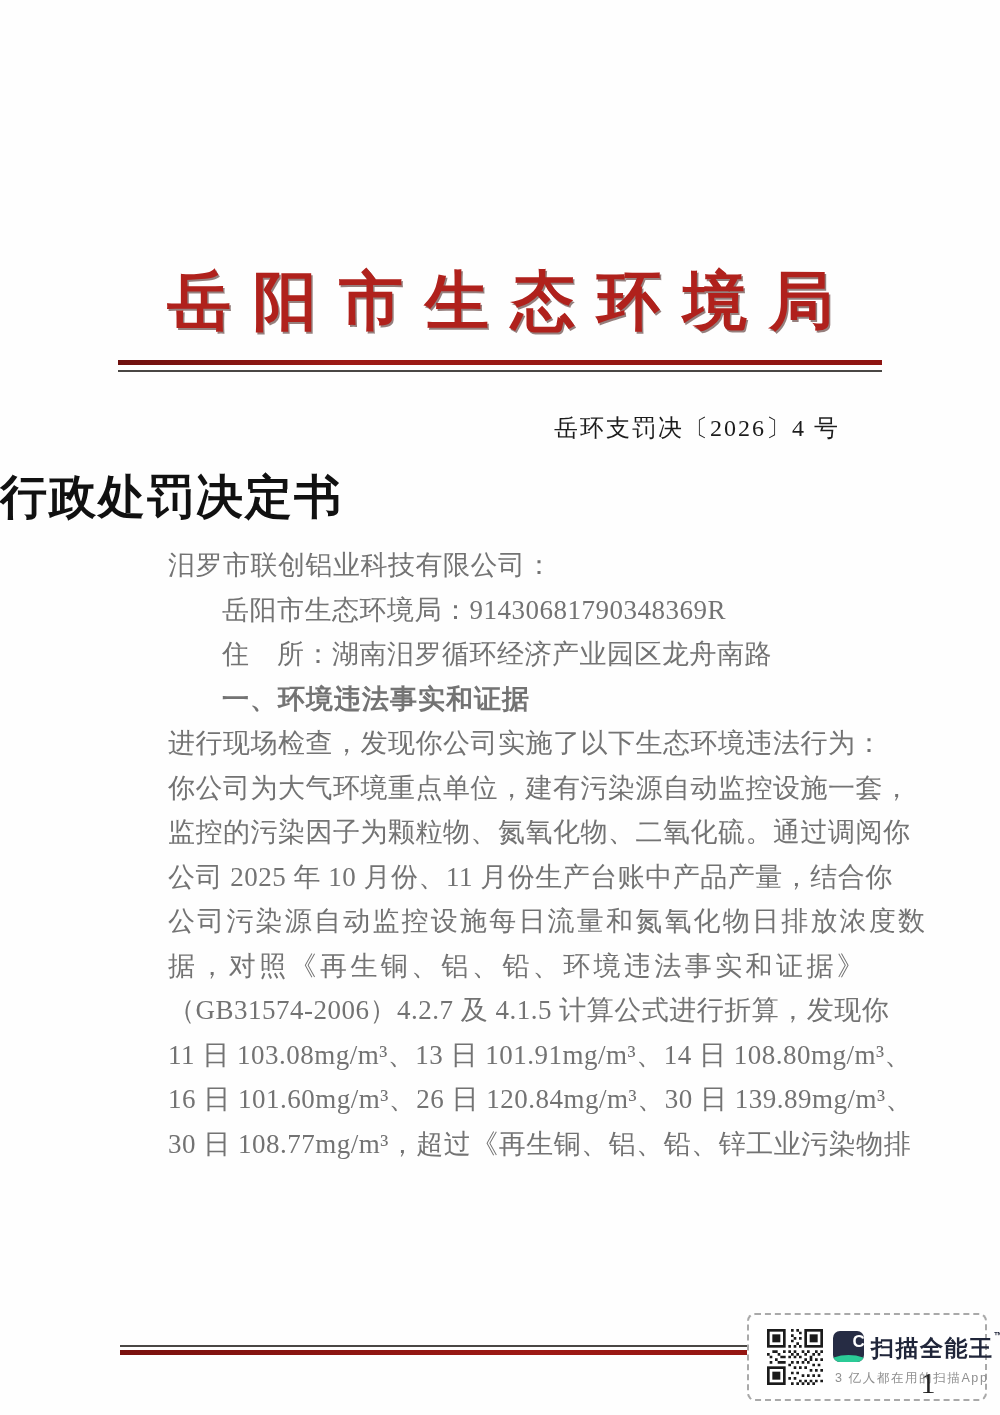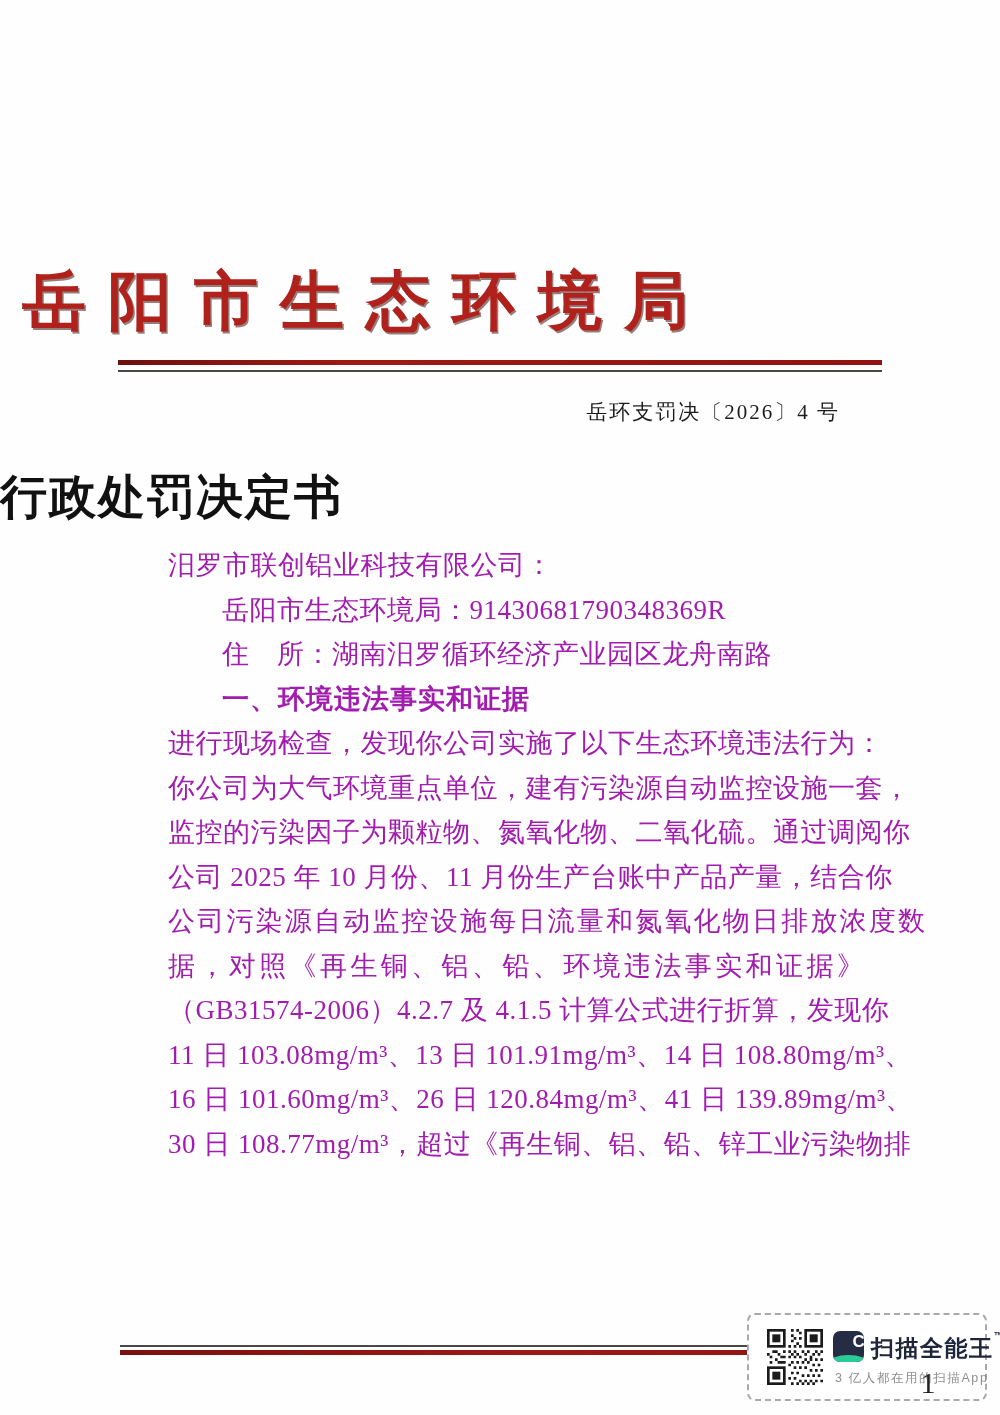--- a/index.html
+++ b/index.html
@@ -14,21 +14,21 @@
     overflow: hidden;
     color: #161616;
   }
 
   
   .agency-title {
     position: absolute;
     top: 258px;
     left: 0;
     width: 100%;
-    text-align: left;
+    text-align: center;
     font-size: 64px;
     font-weight: bold;
     letter-spacing: 22px;
     padding-left: 22px; 
     color: #b0211c;
     text-shadow: 1.5px 1.5px 0 rgba(62, 22, 18, 0.55);
     white-space: nowrap;
   }
   .rule-red-top {
     position: absolute;
@@ -39,23 +39,23 @@
   .rule-dark-top {
     position: absolute;
     top: 370px; left: 118px;
     width: 764px; height: 2px;
     background: #4a4744;
   }
 
   
   .doc-number {
     position: absolute;
-    top: 398px;
+    top: 412px;
     right: 160px;
-    font-size: 21px;
+    font-size: 24px;
     letter-spacing: 2px;
     color: #1c1c1c;
     white-space: nowrap;
   }
 
   
   .doc-title {
     position: absolute;
     top: 466px;
     left: 0;
@@ -74,21 +74,21 @@
     top: 543px;
     left: 168px;
     width: 714px;
   }
   .body-line {
     height: 44.5px;
     line-height: 44.5px;
     font-size: 27px;
     letter-spacing: 0.5px;
     white-space: nowrap;
-    color: #a21caf;
+    color: #737373;
   }
   .body-line.indent { text-indent: 2em; }
   .body-line.bold {
     font-family: "Liberation Sans", "DejaVu Sans", sans-serif;
     font-weight: bold;
     letter-spacing: 1px;
   }
   .body-line.spread { letter-spacing: 3.4px; }
   .body-line.spread-sm { letter-spacing: 2.2px; }
 
@@ -202,21 +202,21 @@
     <div class="body-line indent">住　所：湖南汨罗循环经济产业园区龙舟南路</div>
     <div class="body-line indent bold">一、环境违法事实和证据</div>
     <div class="body-line">进行现场检查，发现你公司实施了以下生态环境违法行为：</div>
     <div class="body-line">你公司为大气环境重点单位，建有污染源自动监控设施一套，</div>
     <div class="body-line">监控的污染因子为颗粒物、氮氧化物、二氧化硫。通过调阅你</div>
     <div class="body-line">公司 2025 年 10 月份、11 月份生产台账中产品产量，结合你</div>
     <div class="body-line spread-sm">公司污染源自动监控设施每日流量和氮氧化物日排放浓度数</div>
     <div class="body-line spread">据，对照《再生铜、铝、铅、环境违法事实和证据》</div>
     <div class="body-line">（GB31574-2006）4.2.7 及 4.1.5 计算公式进行折算，发现你</div>
     <div class="body-line">11 日 103.08mg/m³、13 日 101.91mg/m³、14 日 108.80mg/m³、</div>
-    <div class="body-line">16 日 101.60mg/m³、26 日 120.84mg/m³、41 日 139.89mg/m³、</div>
+    <div class="body-line">16 日 101.60mg/m³、26 日 120.84mg/m³、30 日 139.89mg/m³、</div>
     <div class="body-line">30 日 108.77mg/m³，超过《再生铜、铝、铅、锌工业污染物排</div>
   </div>
 
   <div class="rule-dark-bottom"></div>
   <div class="rule-red-bottom"></div>
 
   <div class="watermark">
     <svg class="wm-qr" viewBox="0 0 21 21" xmlns="http://www.w3.org/2000/svg">
       <rect x="0" y="0" width="21" height="21" fill="#ffffff"></rect>
       <g fill="#1b1b1b">

